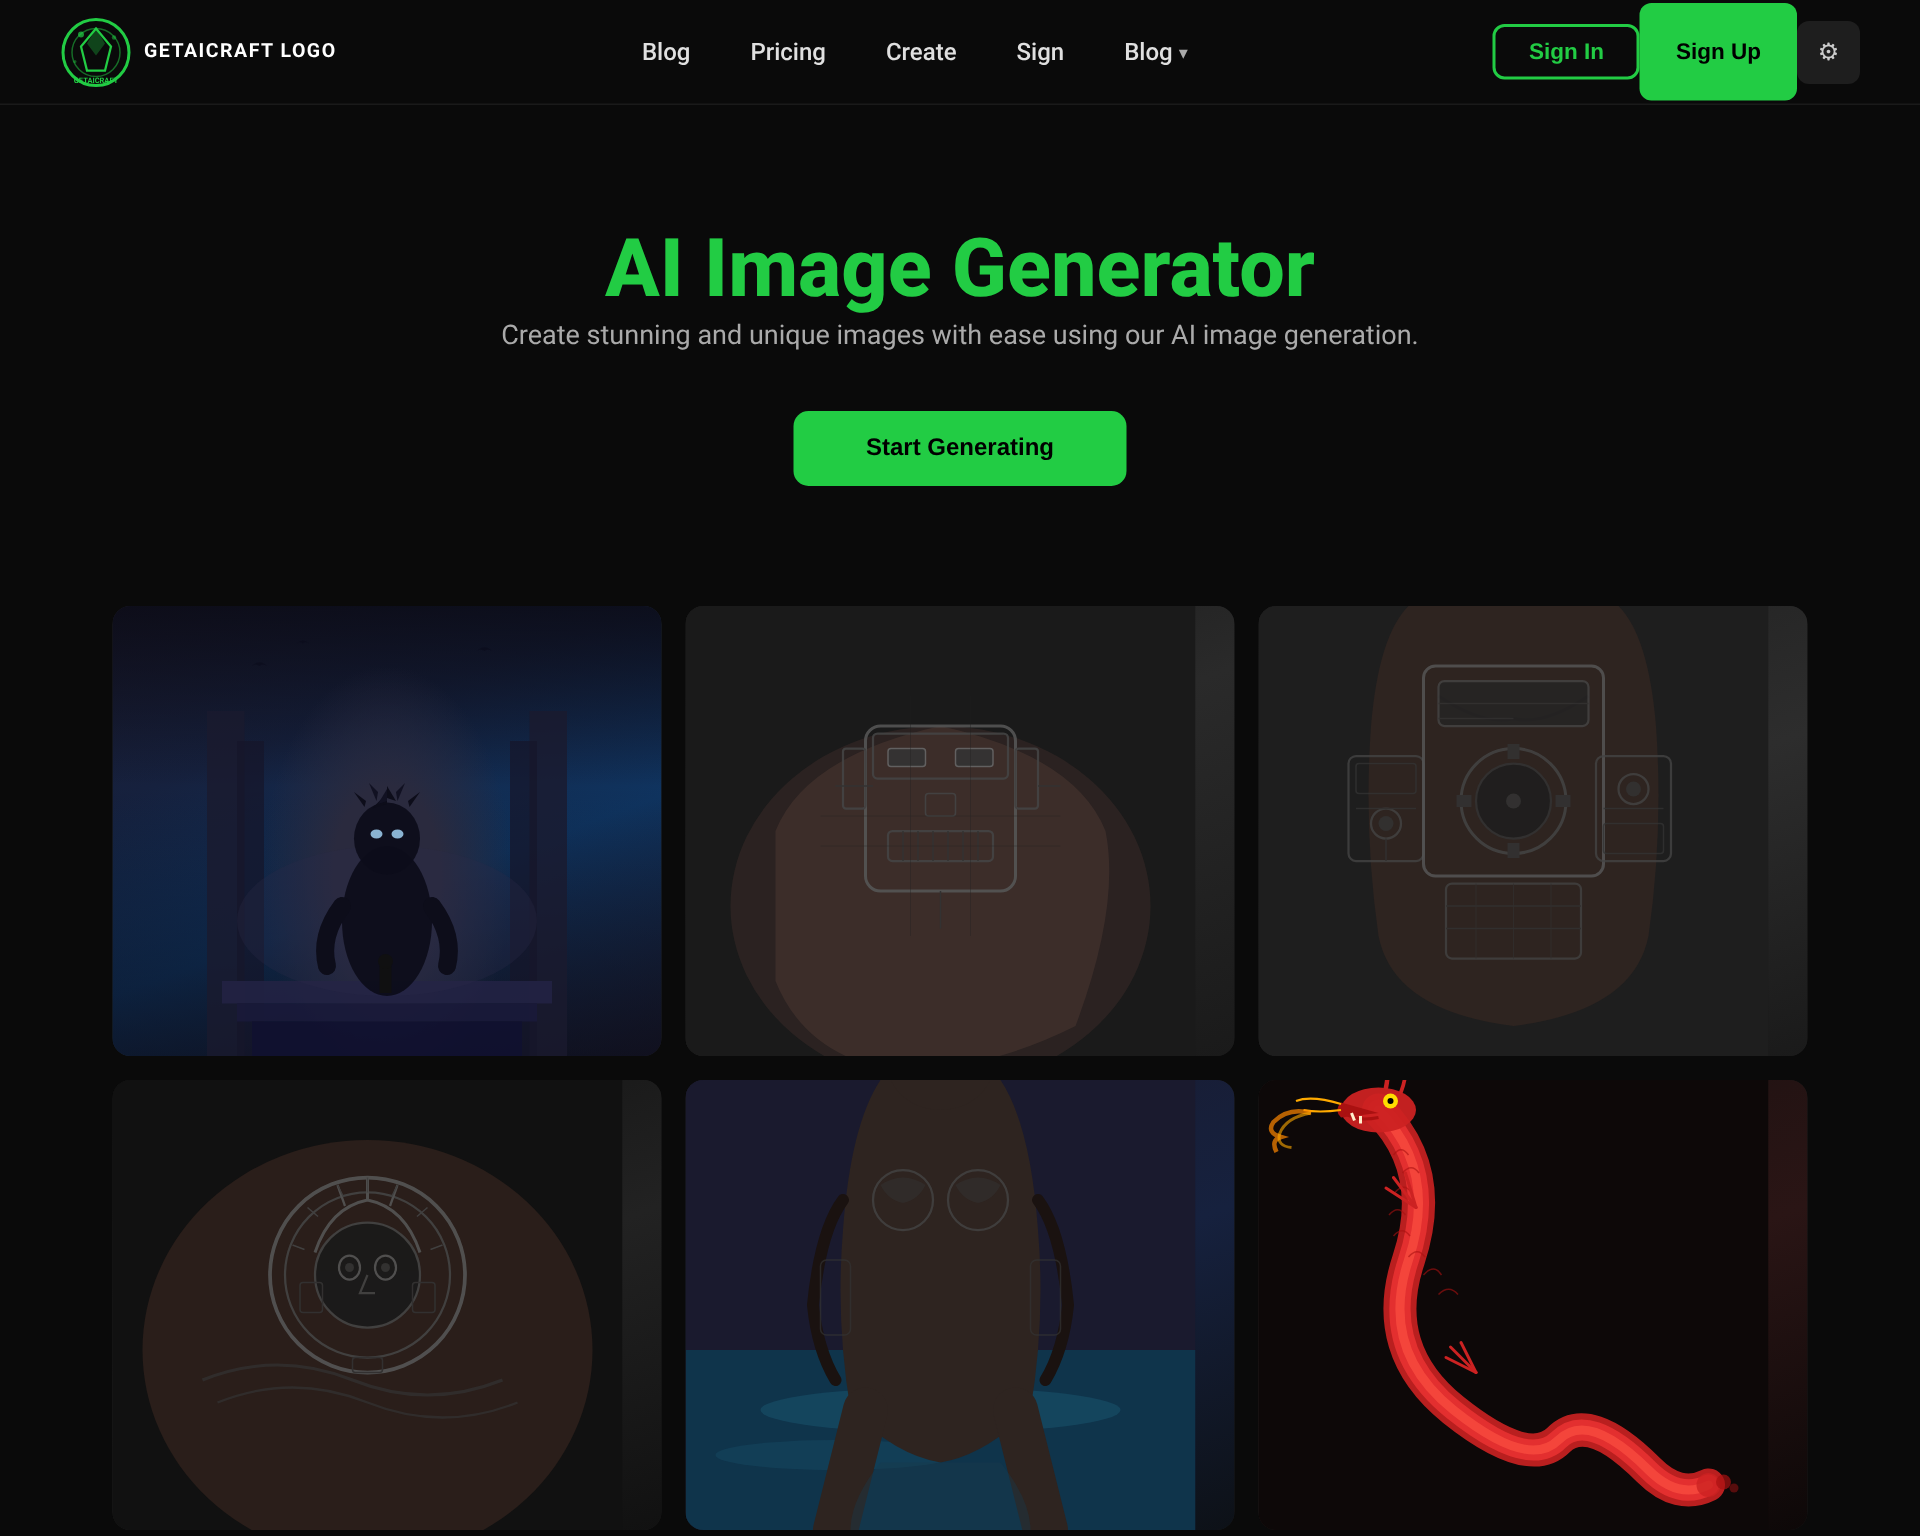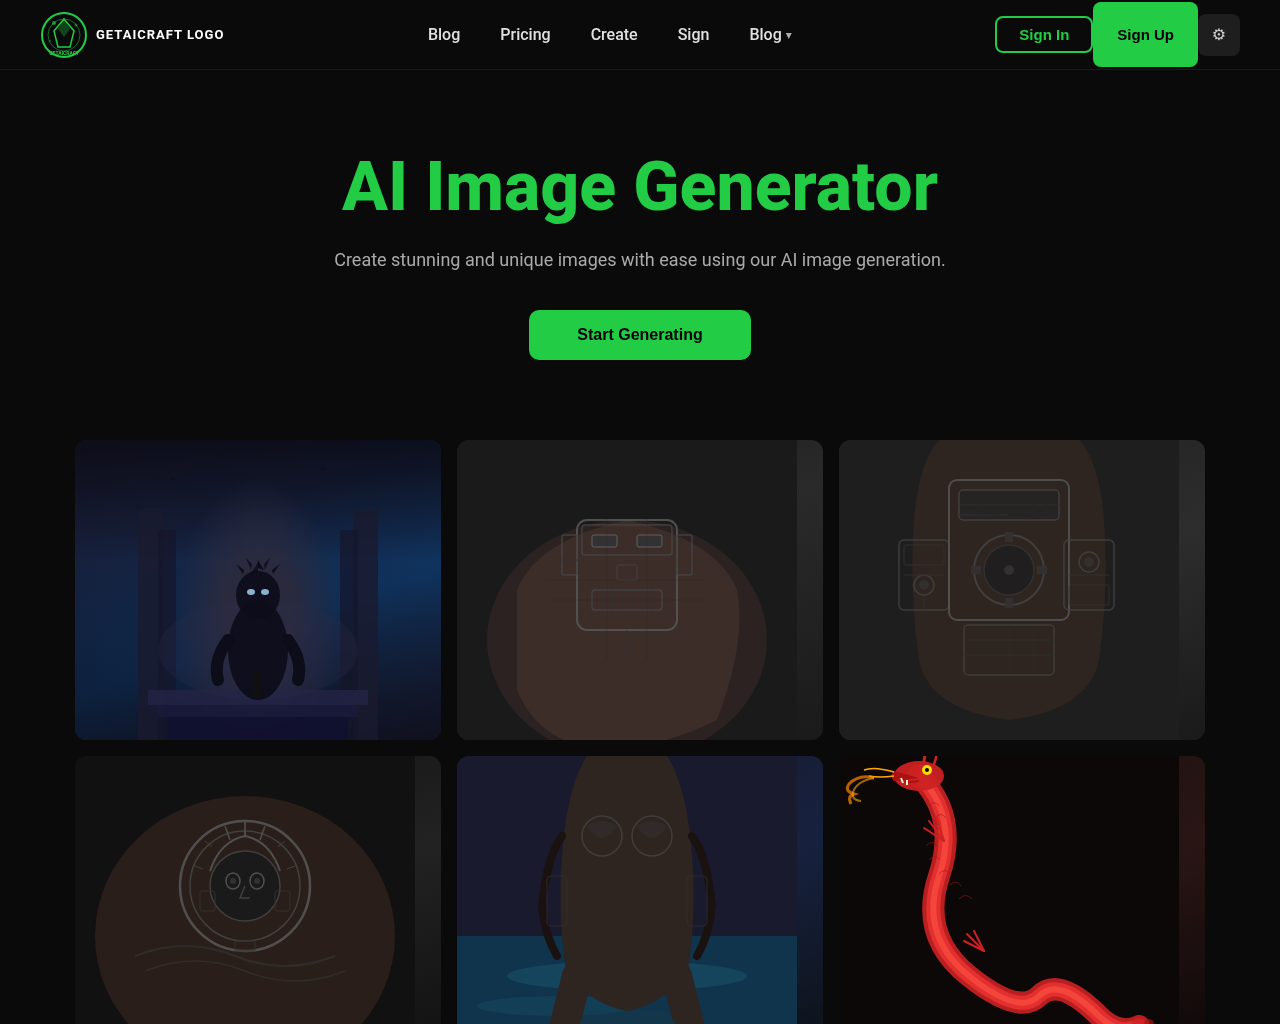--- a/index.html
+++ b/index.html
@@ -115,25 +115,25 @@
       font-size: 16px;
     }
 
     
     .hero {
       text-align: center;
       padding: 80px 40px 60px;
     }
 
     .hero-title {
-      font-size: 68px;
+      font-size: 54px;
       font-weight: 800;
       color: #22cc44;
       line-height: 1.1;
-      margin-bottom: 24px;
+      margin-bottom: 4px;
     }
 
     .hero-subtitle {
       font-size: 18px;
       color: #aaaaaa;
       margin-bottom: 40px;
     }
 
     .btn-start {
       background: #22cc44;

